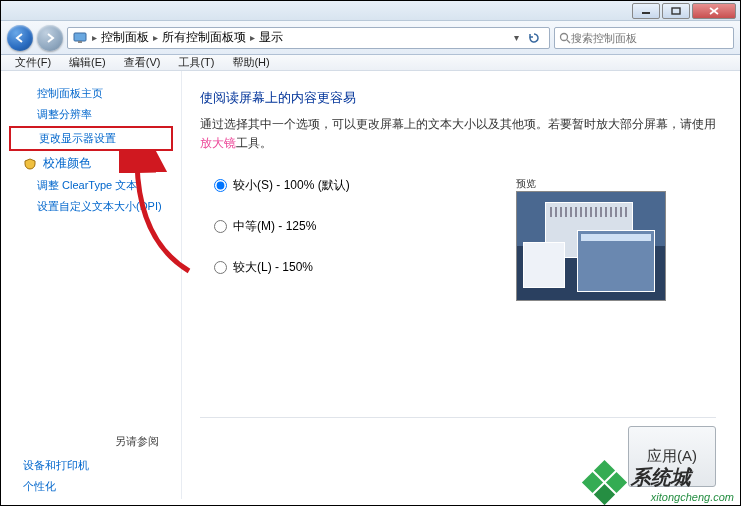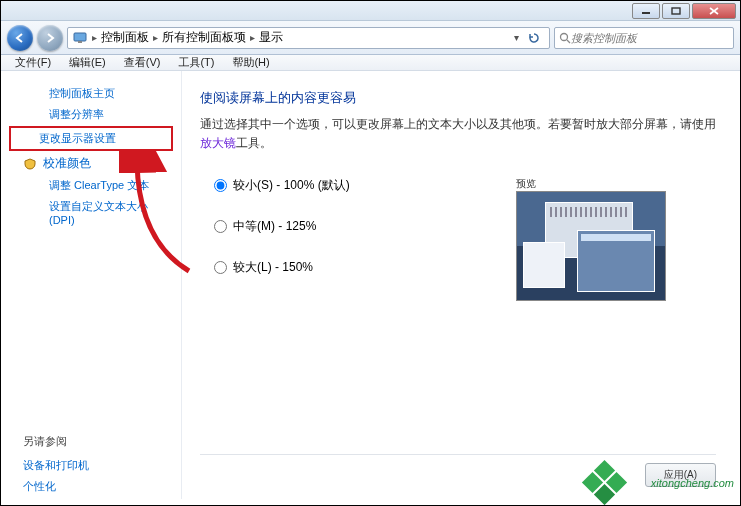--- a/index.html
+++ b/index.html
@@ -19,62 +19,62 @@
 .navbar { height: 34px; background: linear-gradient(to bottom, #f4f8fc, #e4ecf6); border-bottom: 1px solid #b0c0d4; display: flex; align-items: center; padding: 0 6px; gap: 4px; }
 .nav-arrow { width: 26px; height: 26px; border-radius: 50%; background: radial-gradient(circle at 35% 30%, #6aa8e8, #2a6cc0 60%, #1a4a88); display: flex; align-items: center; justify-content: center; cursor: pointer; box-shadow: inset 0 1px 2px rgba(255,255,255,.5), 0 1px 2px rgba(0,0,0,.3); }
 .nav-arrow.disabled { background: radial-gradient(circle at 35% 30%, #c0d0e0, #90a8c0 60%, #7088a0); }
 .nav-arrow svg { display: block; }
 .addr-bar { flex: 1; height: 22px; background: #fff; border: 1px solid #a0b0c4; border-radius: 2px; display: flex; align-items: center; padding: 0 4px; gap: 4px; }
 .addr-icon { width: 16px; height: 16px; display: flex; align-items: center; justify-content: center; }
 .addr-sep { color: #555; font-size: 10px; }
 .addr-seg { color: #000; cursor: pointer; }
 .addr-refresh { width: 22px; display: flex; align-items: center; justify-content: center; cursor: pointer; }
 .search-bar { width: 180px; height: 22px; background: #fff; border: 1px solid #a0b0c4; border-radius: 2px; display: flex; align-items: center; padding: 0 4px; }
-.search-bar input { border: none; outline: none; flex: 1; font-size: 11px; font-style: italic; color: #888; background: transparent; }
+.search-bar input { border: none; outline: none; flex: 1; font-size: 11px; color: #888; background: transparent; }
 
 
 .menubar { height: 16px; background: linear-gradient(to bottom, #f8fafc, #ecf0f6); border-bottom: 1px solid #d4dce6; display: flex; align-items: center; padding: 0 6px; gap: 2px; }
 .menu-item { padding: 2px 8px; cursor: pointer; color: #222; font-size: 11px; }
 
 
 .main { display: flex; height: calc(100% - 76px); position: relative; }
 .help-icon { position: absolute; right: 10px; top: 4px; width: 16px; height: 16px; border-radius: 50%; background: radial-gradient(circle at 35% 30%, #8cc8f8, #3888d0); color: #fff; font-weight: bold; font-size: 11px; display: flex; align-items: center; justify-content: center; cursor: pointer; }
 
 
 .sidebar { width: 180px; background: #fff; padding: 12px 0 0 0; display: flex; flex-direction: column; }
 .side-top { flex: 1; }
 .side-link { display: flex; align-items: center; padding: 3px 14px 3px 22px; color: #0066cc; cursor: pointer; gap: 6px; font-size: 11px; }
-.side-link.noicon { padding-left: 48px; }
+.side-link.noicon { padding-left: 36px; }
 .side-link .ico { width: 14px; height: 14px; display: flex; align-items: center; justify-content: center; }
 .side-link.highlighted { border: 2px solid #d01820; margin: 1px 8px; padding-left: 12px; padding-right: 8px; }
 .side-link.highlighted.noicon { padding-left: 28px; }
-.side-footer { padding: 6px 22px 2px; }
+.side-footer { padding: 6px 22px 2px; text-align: right; }
 .side-footer-title { color: #444; font-size: 11px; margin-bottom: 6px; }
 
 
 .content { flex: 1; background: #fff; padding: 18px 24px 12px 18px; position: relative; border-left: 1px solid #e8ecf2; display: flex; flex-direction: column; }
 .content-inner { flex: 1; }
 .content h2 { color: #003399; font-size: 13px; font-weight: normal; margin-bottom: 8px; }
 .content .desc { color: #333; font-size: 11px; line-height: 1.6; margin-bottom: 24px; }
-.content .desc a { color: #6d28d9; cursor: pointer; }
+.content .desc a { color: #ec4899; cursor: pointer; }
 .options-row { display: flex; align-items: flex-start; }
 .options { flex: 1; }
 .opt { display: flex; align-items: center; gap: 6px; margin-bottom: 24px; padding-left: 14px; }
 .opt input { cursor: pointer; }
 .opt label { font-size: 12px; color: #000; cursor: pointer; }
 .preview-col { width: 200px; }
 .preview-title { font-size: 10px; color: #333; }
 .preview-img { width: 150px; height: 110px; background: linear-gradient(to bottom, #4a6890 50%, #2a4060 50%); border: 1px solid #888; position: relative; overflow: hidden; }
 .preview-img .pwin1 { position: absolute; left: 28px; top: 10px; width: 88px; height: 56px; background: #d8e0ea; border: 1px solid #fff; }
 .preview-img .pwin1::before { content:""; position:absolute; left:4px; top:4px; right:4px; height:10px; background: repeating-linear-gradient(90deg,#889,#889 2px,transparent 2px,transparent 5px);}
 .preview-img .pwin2 { position: absolute; left: 6px; top: 50px; width: 42px; height: 46px; background: #eef2f8; border: 1px solid #fff; }
 .preview-img .pwin3 { position: absolute; left: 60px; top: 38px; width: 78px; height: 62px; background: #6a88b0; border: 1px solid #fff; }
 .preview-img .pwin3::before { content:""; position:absolute; left:3px; top:3px; right:3px; height:7px; background:#cfe0f4;}
 .apply-row { display: flex; justify-content: flex-end; padding-top: 8px; border-top: 1px solid #e0e4ea; margin-top: 8px; }
-.apply-btn { padding: 4px 18px; border: 1px solid #a8b0b8; background: linear-gradient(to bottom, #f6f8fa, #e4e8ec); border-radius: 3px; cursor: pointer; font-size: 10px; color: #333; text-align: center; }
+.apply-btn { padding: 20px 18px; border: 1px solid #a8b0b8; background: linear-gradient(to bottom, #f6f8fa, #e4e8ec); border-radius: 3px; cursor: pointer; font-size: 15px; color: #333; text-align: center; }
 .apply-btn:disabled { color: #999; }
 
 
 .red-arrow { position: absolute; left: 118px; top: 150px; pointer-events: none; z-index: 50; }
 
 
 .watermark { position: absolute; right: 6px; bottom: 2px; z-index: 60; display: flex; align-items: center; gap: 6px; opacity: .95; }
 .wm-logo { width: 40px; height: 40px; position: relative; }
 .wm-logo .d { position: absolute; width: 15px; height: 15px; background: #2aa84a; transform: rotate(45deg); }
 .wm-logo .d1 { left: 12px; top: 0; }
@@ -233,15 +233,16 @@
 </svg>
 
 <div class="watermark">
   <div class="wm-logo">
     <div class="d d1"></div>
       <div class="d d2"></div>
       <div class="d d3"></div>
       <div class="d d4"></div>
   </div>
   <div class="wm-text">
+    <span class="t1">系统城</span>
     <span class="t2">xitongcheng.com</span>
   </div>
 </div>
 
 </body></html>

